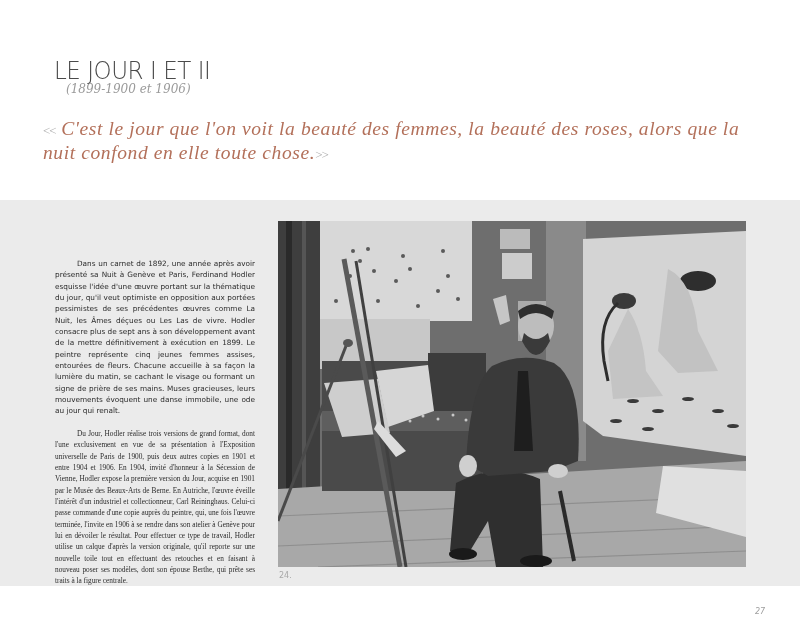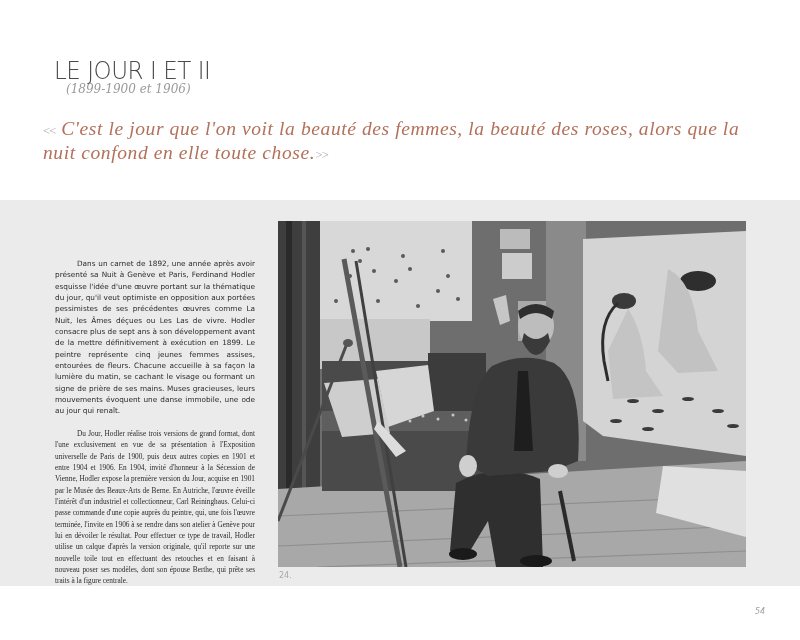--- a/index.html
+++ b/index.html
@@ -169,13 +169,13 @@
     <ellipse cx="258" cy="105" rx="18" ry="22" fill="#bdbdbd"></ellipse>
     <path d="M240 90 Q258 76 276 90 L274 98 Q258 86 242 98 Z" fill="#2e2e2e"></path>
     <path d="M244 120 Q258 148 272 120 L270 112 Q258 124 246 112 Z" fill="#3a3a3a"></path>
 
     <ellipse cx="185" cy="333" rx="14" ry="6" fill="#1a1a1a"></ellipse>
     <ellipse cx="258" cy="340" rx="16" ry="6" fill="#1a1a1a"></ellipse>
   </svg>
 </div>
 
 <div class="caption">24.</div>
-<div class="page-number">54</div>
+<div class="page-number">27</div>
 
 </body></html>

